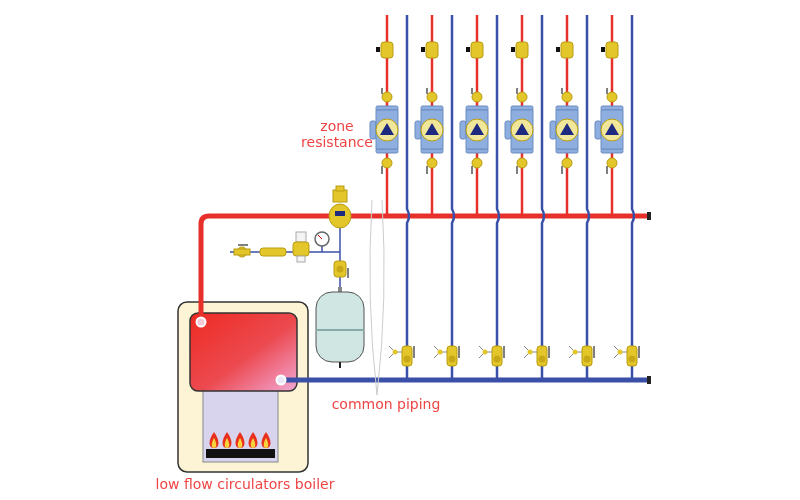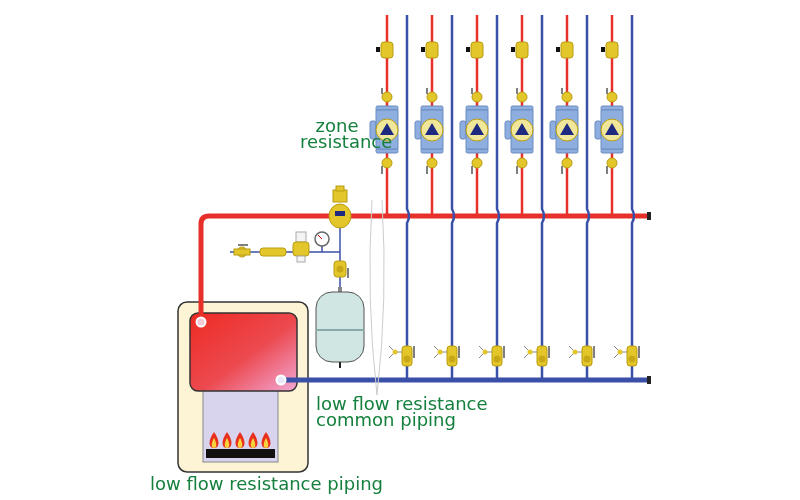--- a/index.html
+++ b/index.html
@@ -1,18 +1,18 @@
 <!DOCTYPE html>
 <html><head>
 <meta charset="utf-8">
 <style>
   html,body{margin:0;padding:0;background:#fff;}
   body{width:800px;height:500px;overflow:hidden;position:relative;font-family:"DejaVu Sans","Liberation Sans",sans-serif;}
   svg{position:absolute;left:0;top:0;}
-  .lbl{position:absolute;font-size:18px;color:#15803d;text-align:center;line-height:16px;white-space:nowrap;}
+  .lbl{position:absolute;font-size:14px;color:#ef4444;text-align:center;line-height:16px;white-space:nowrap;}
 </style>
 </head>
 <body>
 
 <svg id="diagram" width="800" height="500" viewBox="0 0 800 500">
   <defs>
     <linearGradient id="hx" x1="0" y1="0" x2="1" y2="1">
       <stop offset="0" stop-color="#ee2a22"></stop>
       <stop offset="0.55" stop-color="#ec4a50"></stop>
       <stop offset="1" stop-color="#f2a8d6"></stop>
@@ -303,16 +303,15 @@
       <line x1="340" y1="362" x2="340" y2="368" stroke="#222" stroke-width="2"></line>
     </g>
   </g>
 </svg>
 
 <div class="lbl" style="left:300px;top:118px;width:74px;">
   <div>zone</div>
   <div>resistance</div>
 </div>
 <div class="lbl" style="left:316px;top:396px;width:140px;">
-  <div>low flow resistance</div>
   <div>common piping</div>
 </div>
-<div class="lbl" style="left:150px;top:476px;width:190px;">low flow resistance piping</div>
+<div class="lbl" style="left:150px;top:476px;width:190px;">low flow circulators boiler</div>
 
 </body></html>

